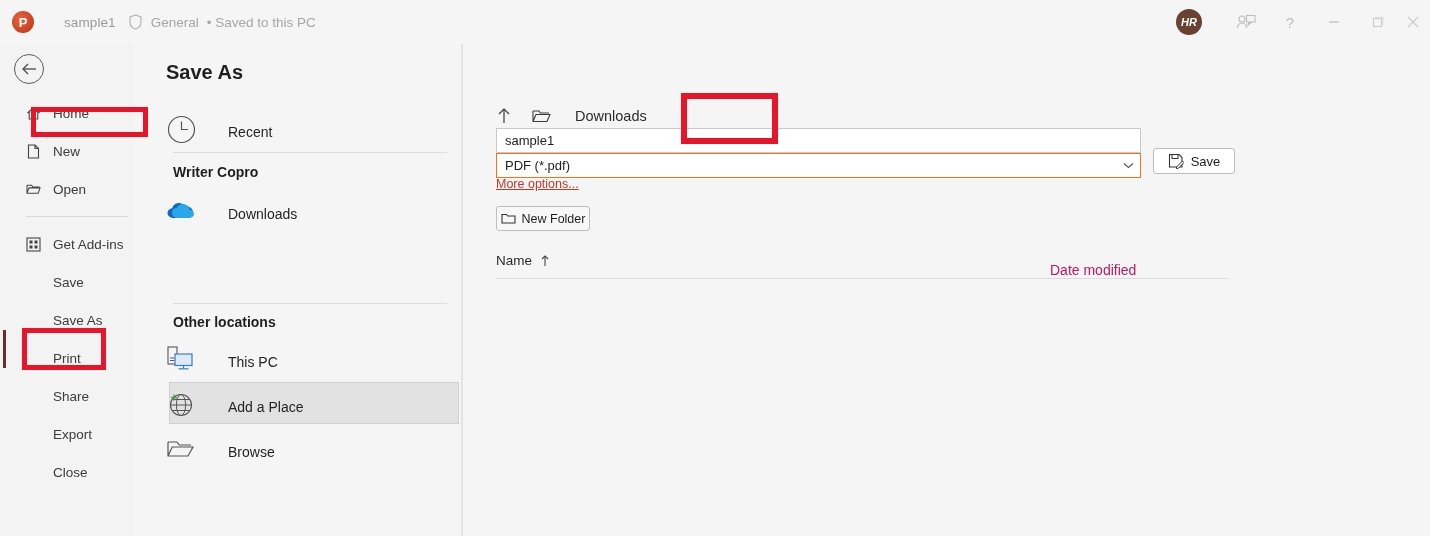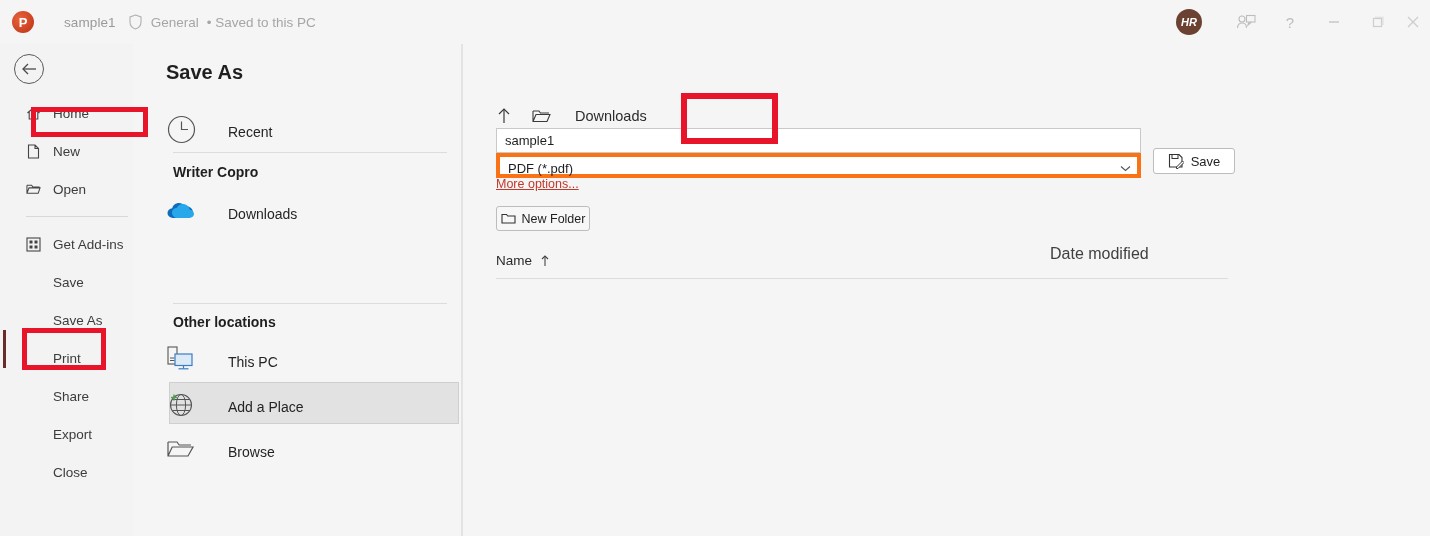--- a/index.html
+++ b/index.html
@@ -106,21 +106,21 @@
   }
   .bc-folder { margin-left: 20px; display: flex; align-items: center; color: #3a3a3a; }
   .bc-text { margin-left: 24px; font-size: 14.5px; color: #2b2b2b; }
   .field-name {
     position: absolute; left: 33px; top: 84px; width: 645px; height: 25px;
     background: #fff; border: 1px solid #c9c9c9;
     font-size: 13px; color: #1f1f1f; padding: 0 8px; line-height: 23px;
   }
   .field-type {
     position: absolute; left: 33px; top: 109px; width: 645px; height: 25px;
-    background: #fff; border: 4px solid #f97316;
+    background: #fff; border: 1px solid #f97316;
     font-size: 13px; color: #1f1f1f; padding: 0 8px; line-height: 23px;
   }
   .type-chev {
     position: absolute; right: 6px; top: 0; height: 23px; display: flex; align-items: center; color: #555;
   }
   .more-options {
     position: absolute; left: 33px; top: 133px; font-size: 12.5px; color: #c0392b;
     text-decoration: underline;
   }
   .ann-type {
@@ -144,21 +144,21 @@
     display: flex; align-items: center; justify-content: center;
     font-size: 12.5px; color: #1f1f1f;
   }
   .newfolder-btn .nf-lbl { margin-left: 6px; }
   .col-name {
     position: absolute; left: 33px; top: 209px; display: flex; align-items: center;
     font-size: 13.5px; color: #2b2b2b;
   }
   .col-name .sortarrow { margin-left: 8px; }
   .col-date {
-    position: absolute; left: 587px; top: 201px; font-size: 16px; color: #404040;
+    position: absolute; left: 587px; top: 218px; font-size: 14px; color: #be185d;
   }
   .list-rule {
     position: absolute; left: 33px; top: 234px; width: 732px; height: 1px; background: #dcdcdc;
   }
   svg { display: block; }
 </style>
 </head>
 <body>
 
 <div id="app">

